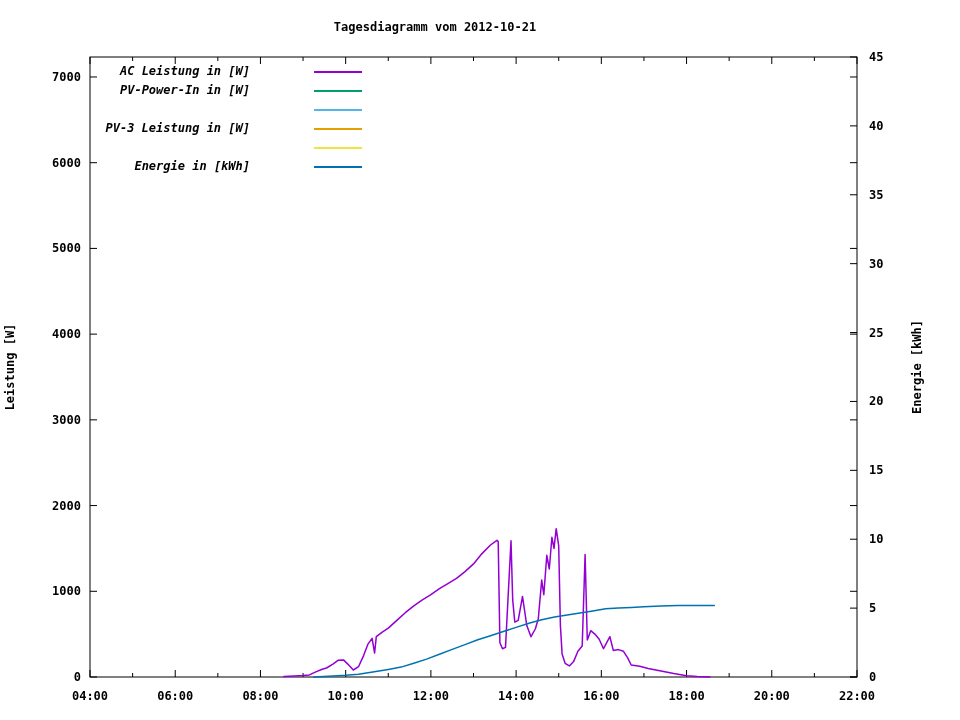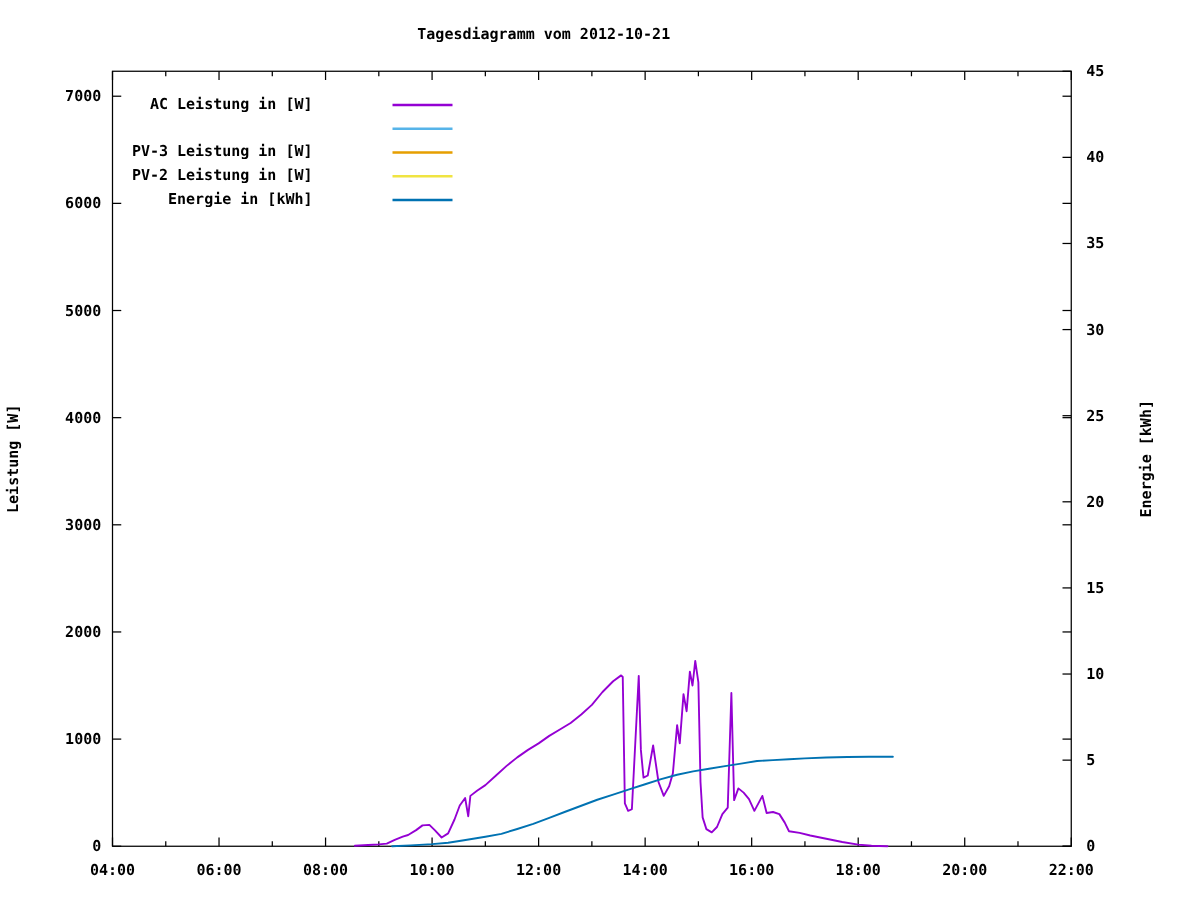--- a/index.html
+++ b/index.html
@@ -9,21 +9,21 @@
   .chart-title{position:absolute;left:0;top:20px;width:870px;text-align:center;
        font-size:12px;font-weight:bold;color:#000;letter-spacing:0px;}
   .ylabel{position:absolute;left:-160px;top:360px;width:340px;text-align:center;
        transform:rotate(-90deg);transform-origin:center;
        font-size:12px;font-weight:bold;color:#000;}
   .y2label{position:absolute;left:747px;top:360px;width:340px;text-align:center;
        transform:rotate(-90deg);transform-origin:center;
        font-size:12px;font-weight:bold;color:#000;}
   svg#plot{position:absolute;left:0;top:0;}
   svg text{font-family:"DejaVu Sans Mono",monospace;font-size:12px;font-weight:bold;fill:#000;}
-  .legend{position:absolute;left:0;top:74px;}
+  .legend{position:absolute;left:0;top:62px;font-style:italic;}
   .legend-row{position:relative;height:19px;width:380px;}
   .legend-label{position:absolute;left:0;top:0;width:250px;height:19px;line-height:19px;
        text-align:right;font-size:12px;font-weight:bold;color:#000;white-space:pre;}
   .legend-line{position:absolute;left:314px;top:9px;width:48px;height:2px;}
 </style>
 </head>
 <body>
 
 <div class="canvas">
   <div class="chart-title">Tagesdiagramm vom 2012-10-21</div>
@@ -125,28 +125,31 @@
       <text x="869" y="61" text-anchor="start">45</text>
       <path d="M283.9 676.6 L294.5 676.0 L303.1 675.5 L309.4 674.9 L315.8 671.9 L322.2 669.3 L326.5 668.0 L332.9 664.1 L338.0 660.3 L343.5 659.9 L347.8 664.1 L353.3 670.0 L358.5 666.7 L363.6 655.6 L367.8 644.4 L372.1 638.4 L374.6 653.0 L376.3 636.7 L381.9 632.4 L388.3 628.1 L396.8 620.4 L405.3 612.7 L413.8 605.9 L422.4 599.9 L430.9 594.7 L439.4 588.7 L447.9 583.6 L456.5 578.4 L465.0 571.6 L473.5 563.9 L482.0 553.6 L490.5 545.0 L496.9 540.3 L498.2 541.6 L499.9 642.7 L502.5 648.7 L505.5 647.4 L511.0 540.7 L512.7 599.9 L514.8 622.1 L518.2 620.4 L522.5 596.4 L526.8 625.6 L531.0 636.7 L535.3 629.0 L538.3 618.7 L541.7 580.1 L543.8 594.7 L546.8 555.3 L549.3 569.0 L551.9 537.3 L554.0 548.4 L556.2 528.7 L558.7 545.9 L560.4 625.6 L562.1 653.9 L565.1 663.3 L569.4 665.9 L573.6 661.6 L577.9 651.3 L582.2 646.1 L585.1 554.4 L587.3 640.1 L590.7 630.7 L594.9 634.1 L599.2 639.3 L603.5 648.7 L609.9 636.7 L613.3 650.4 L618.4 649.6 L623.5 651.3 L627.8 658.1 L631.2 665.0 L639.7 666.3 L648.2 668.4 L661.0 671.0 L673.8 673.6 L686.6 675.7 L697.2 676.6 L710.0 677.0" fill="none" stroke="#9400d3" stroke-width="1.5" stroke-linejoin="round" stroke-linecap="round"></path>
       <path d="M313.7 677.0 L328.6 676.3 L345.7 675.3 L358.5 674.2 L371.2 672.2 L388.3 669.4 L401.1 667.1 L413.8 663.2 L426.6 659.1 L439.4 654.3 L452.2 649.4 L465.0 644.6 L477.8 639.8 L490.5 635.7 L503.3 631.5 L516.1 627.4 L528.9 623.3 L541.7 619.8 L554.5 617.1 L567.2 615.0 L580.0 612.9 L592.8 610.9 L605.6 608.8 L618.4 608.1 L631.2 607.4 L643.9 606.7 L661.0 606.0 L678.0 605.6 L695.1 605.4 L714.3 605.4" fill="none" stroke="#0072b2" stroke-width="1.5" stroke-linejoin="round" stroke-linecap="round"></path>
     </svg>
   <div class="legend" id="legend">
       <div class="legend-row">
         <div class="legend-label">AC Leistung in [W]</div>
         <span class="legend-line" style="background: rgb(148, 0, 211);"></span>
       </div>
       <div class="legend-row">
+        <div class="legend-label">PV-Power-In in [W]</div>
+        <span class="legend-line" style="background: rgb(0, 158, 115);"></span>
+      </div>
+      <div class="legend-row">
         <span class="legend-line" style="background: rgb(86, 180, 233);"></span>
       </div>
       <div class="legend-row">
         <div class="legend-label">PV-3 Leistung in [W]</div>
         <span class="legend-line" style="background: rgb(230, 159, 0);"></span>
       </div>
       <div class="legend-row">
-        <div class="legend-label">PV-2 Leistung in [W]</div>
         <span class="legend-line" style="background: rgb(240, 228, 66);"></span>
       </div>
       <div class="legend-row">
         <div class="legend-label">Energie in [kWh]</div>
         <span class="legend-line" style="background: rgb(0, 114, 178);"></span>
       </div>
     </div>
 </div>
 
 </body></html>

